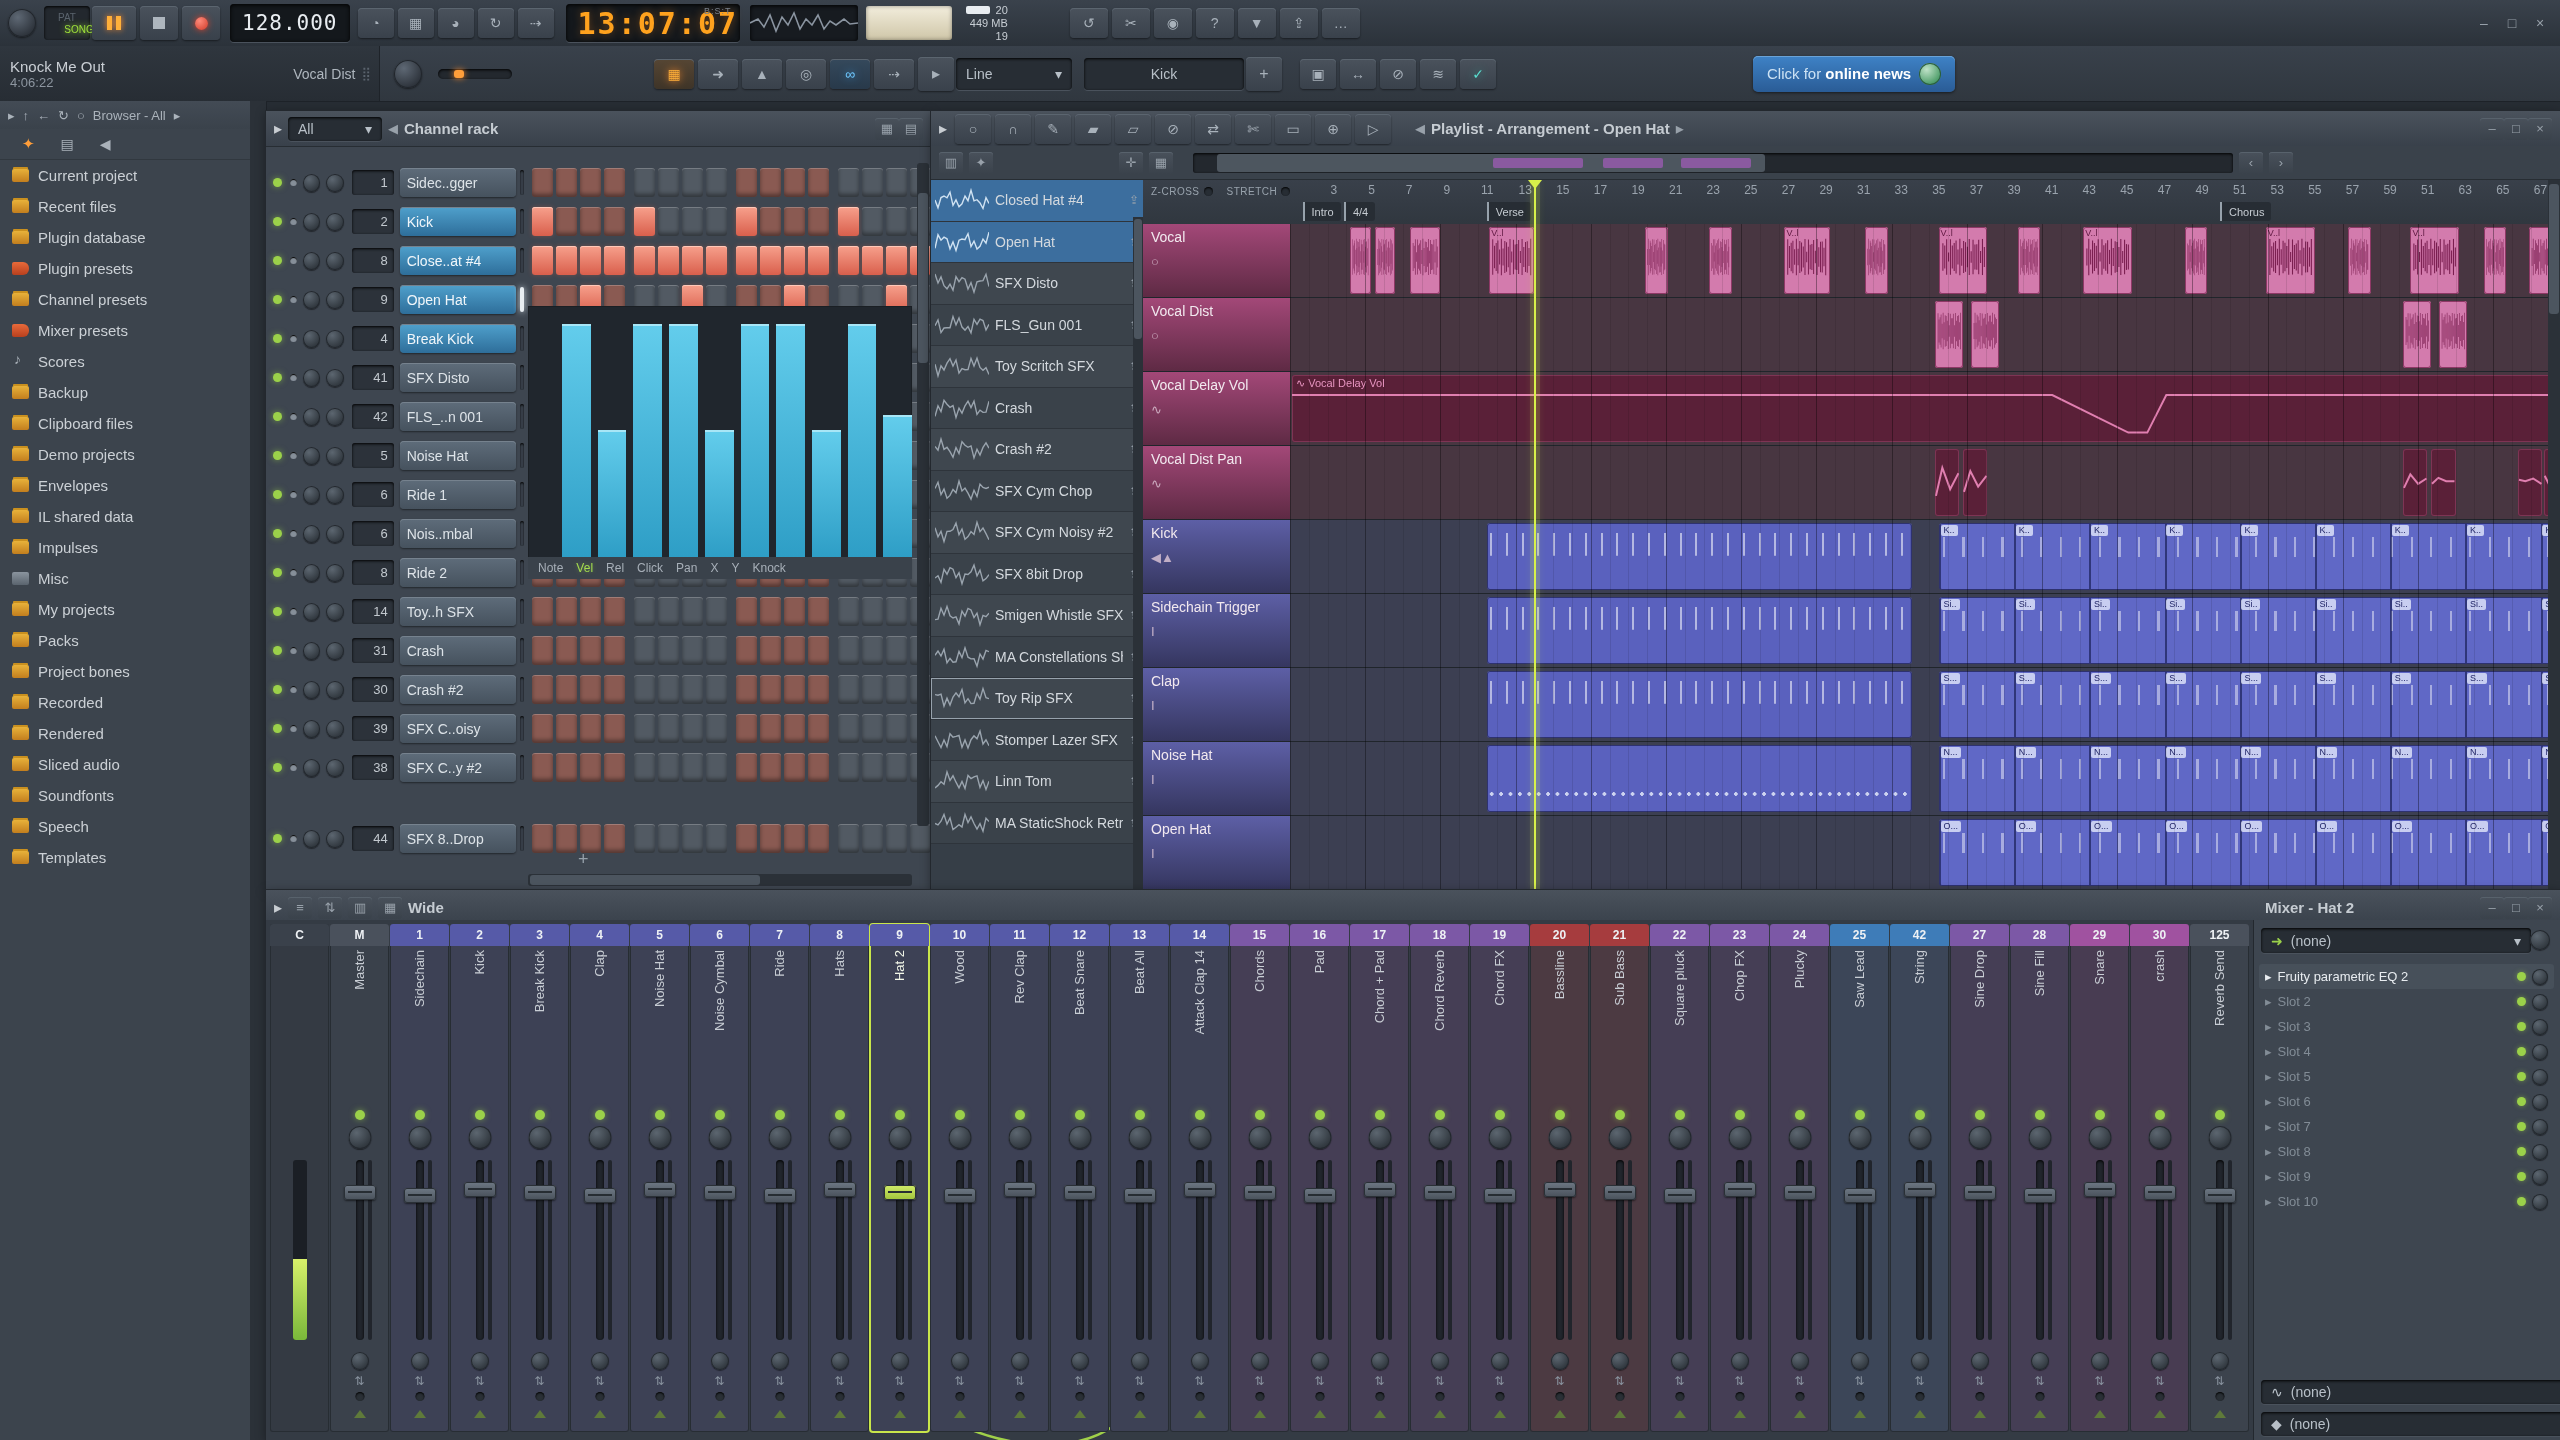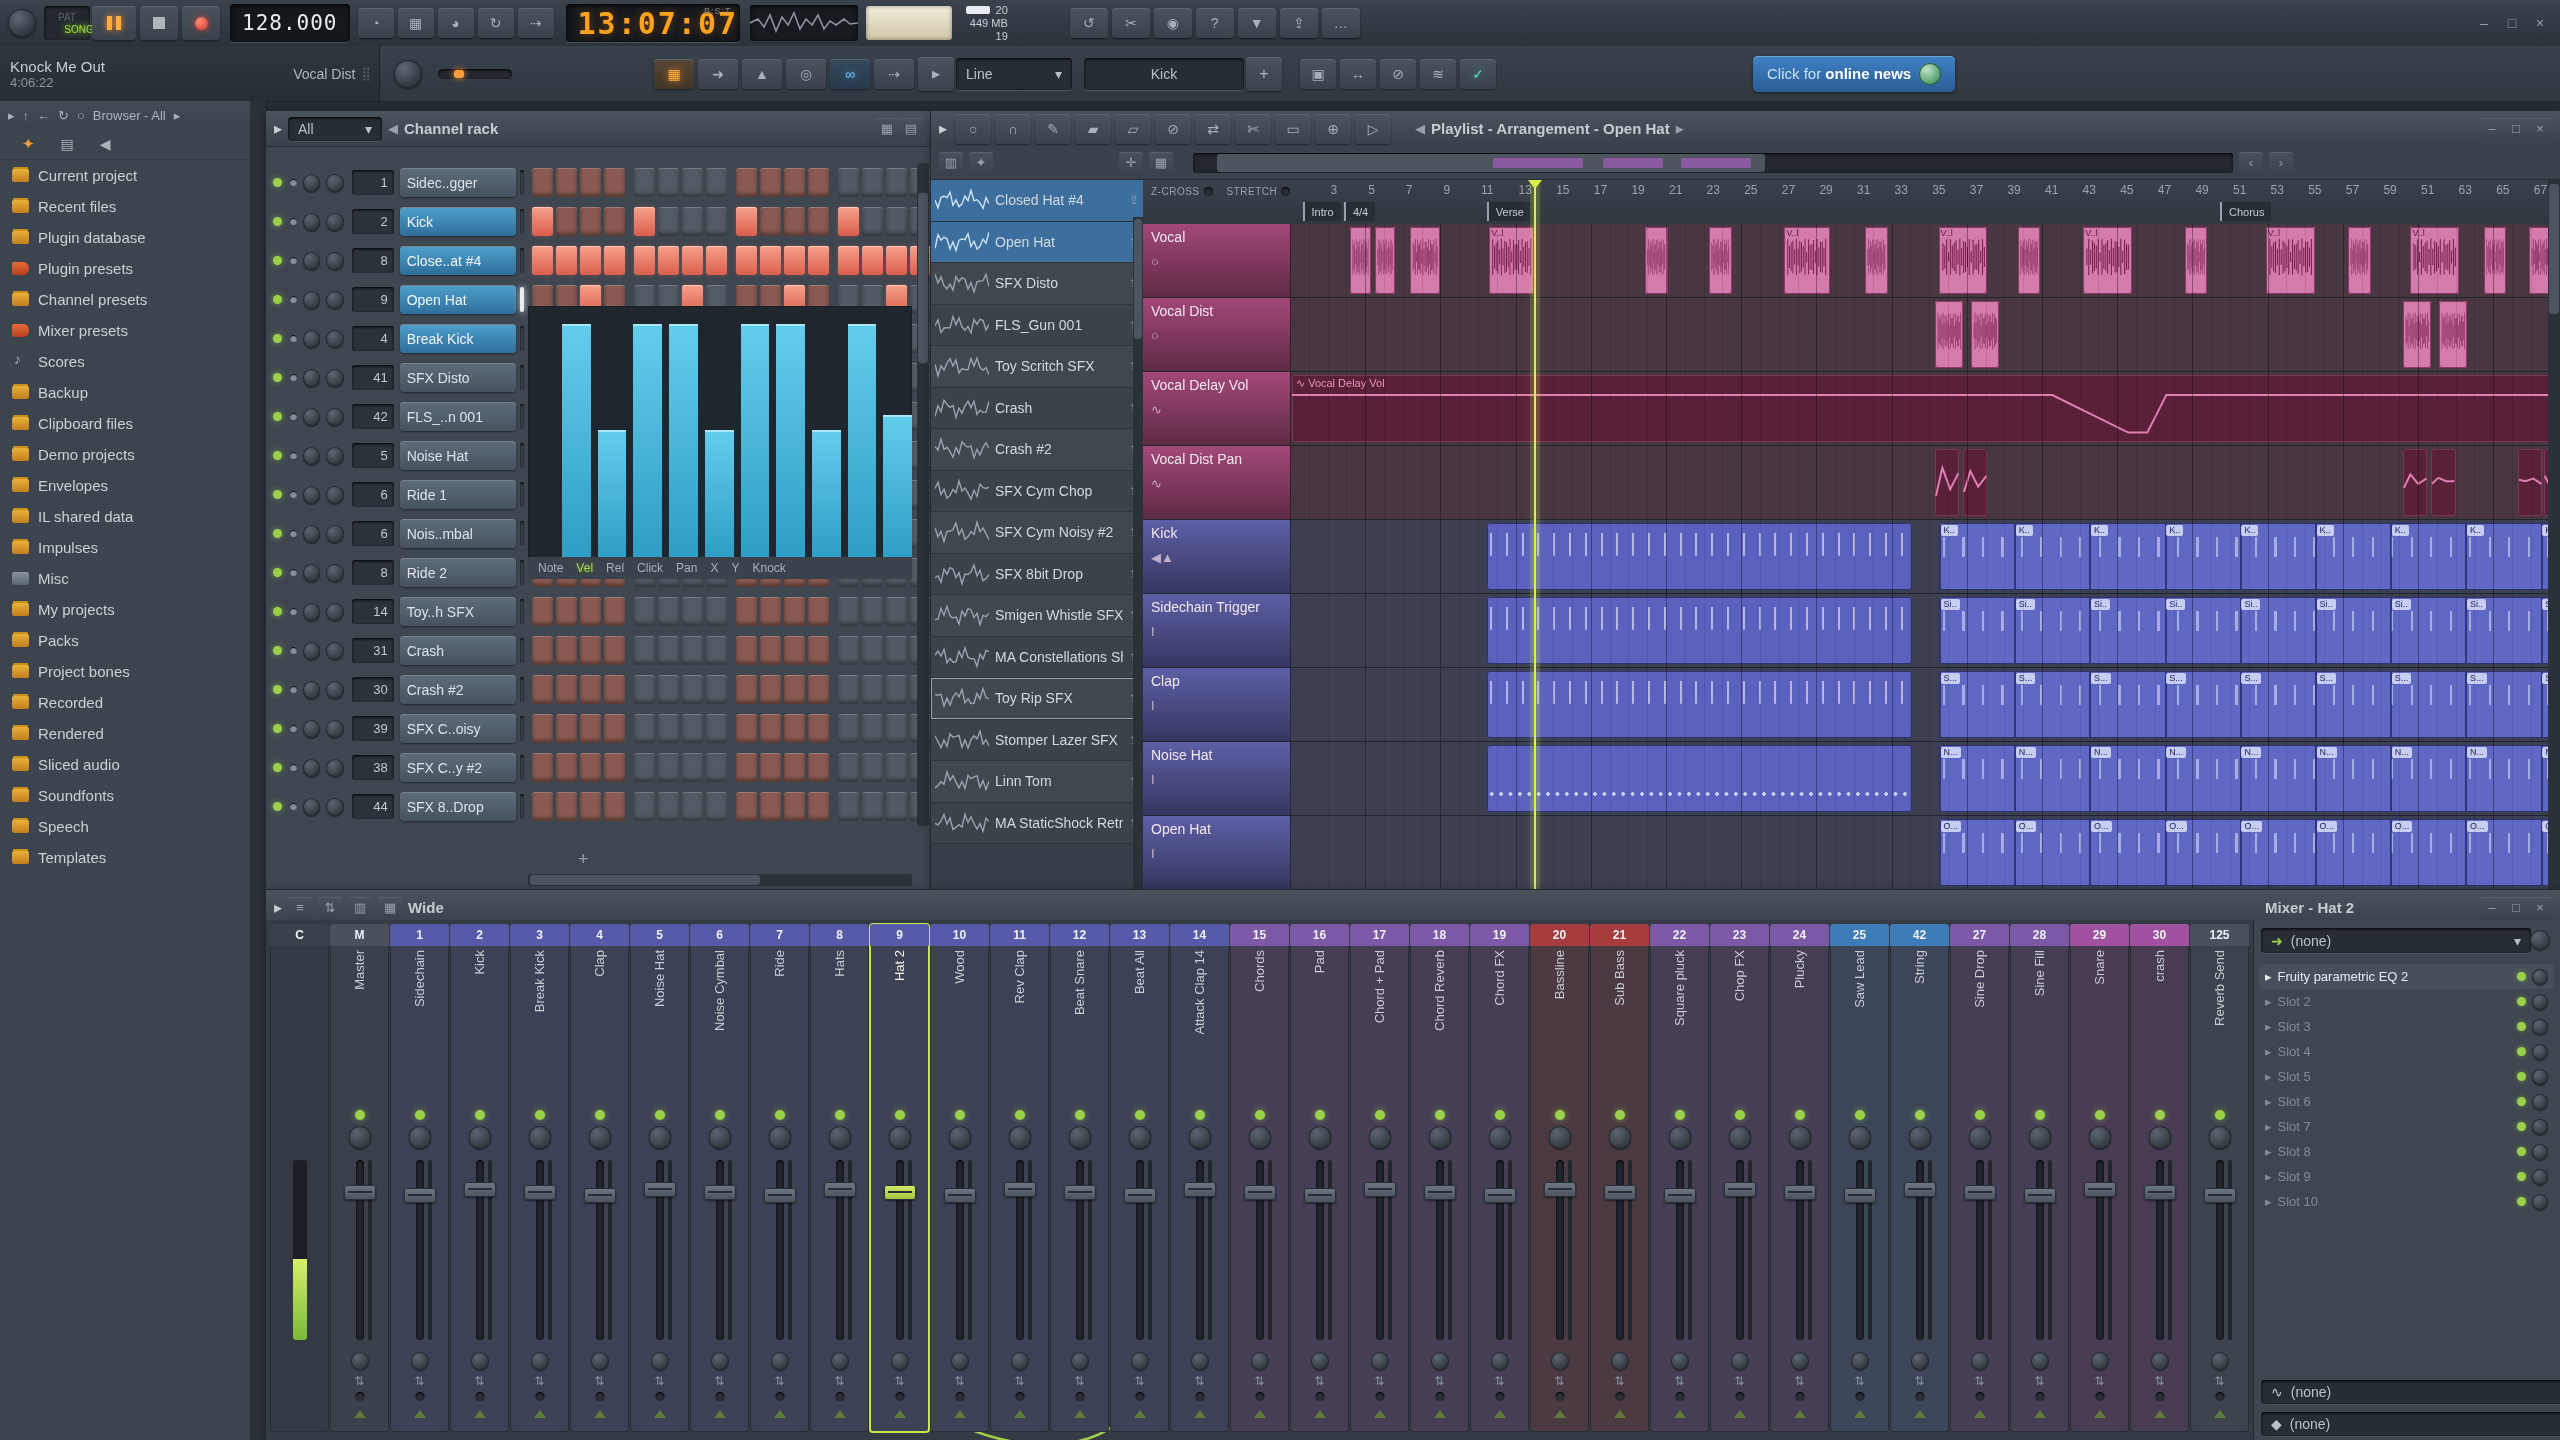--- a/index.html
+++ b/index.html
@@ -897,21 +897,21 @@
           <div class="cell cg1 gap4"></div>
           <div class="cell cg1"></div>
           <div class="cell cg1"></div>
           <div class="cell cg1"></div>
           <div class="cell cg2 gap4"></div>
           <div class="cell cg2"></div>
           <div class="cell cg2"></div>
           <div class="cell cg2"></div>
         </div>
       </div>
-      <div class="ch-row" style="top: 624px;">
+      <div class="ch-row" style="top: 656px;">
         <div class="led"></div>
         <div class="mdot"></div>
         <div class="knob k18"></div>
         <div class="knob k18"></div>
         <div class="numbox">44</div>
         <div class="chname">
           <span>SFX 8..Drop</span>
         </div>
         <div class="chind"></div>
         <div class="steps">

